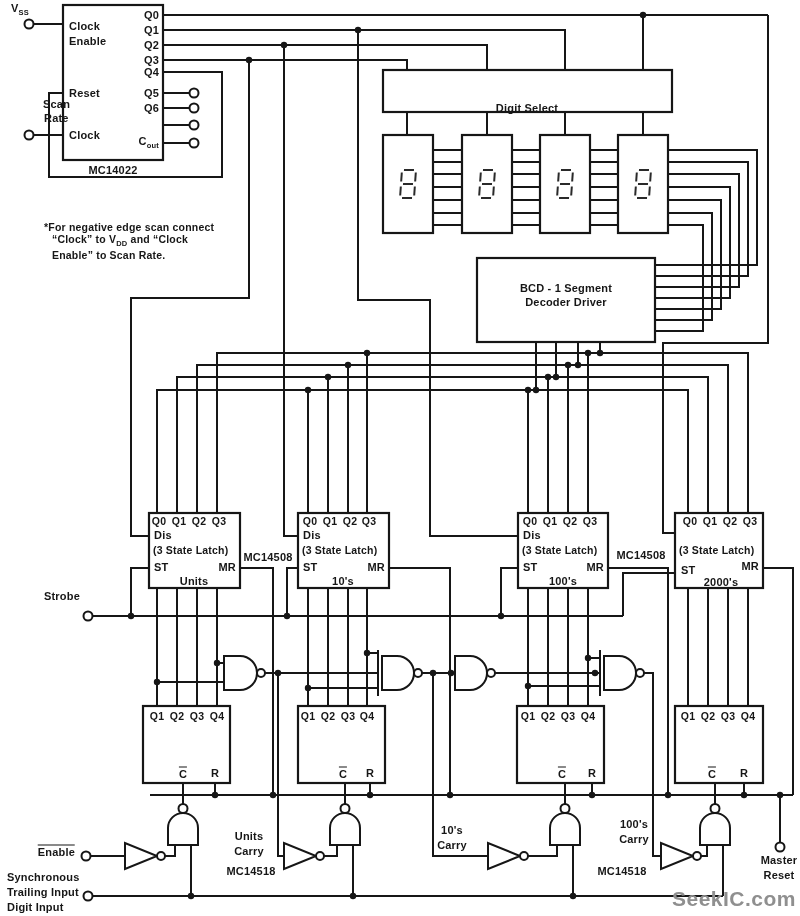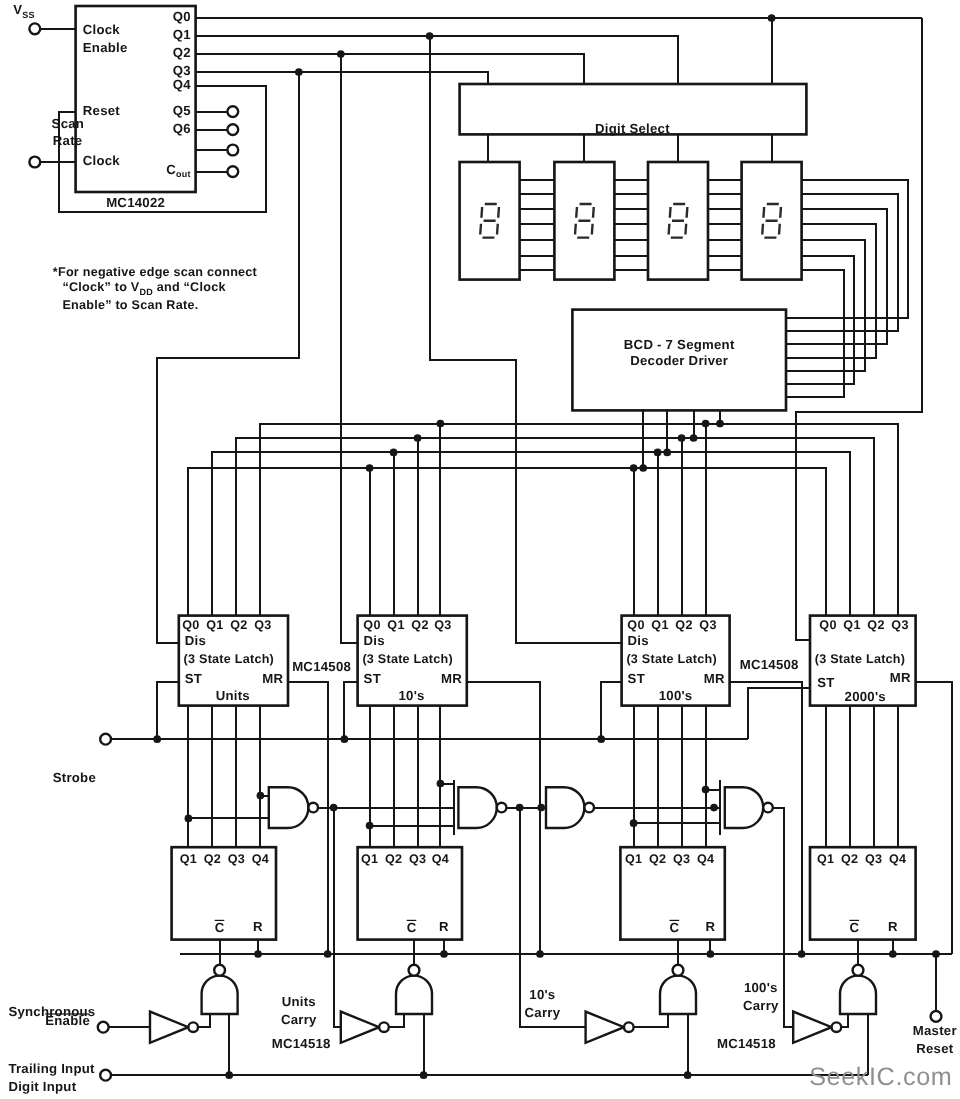--- a/index.html
+++ b/index.html
@@ -7,21 +7,21 @@
          font-family:"Liberation Sans",sans-serif;}
   #schematic{position:absolute;left:0;top:0;}
   .lbl{position:absolute;font-weight:bold;font-size:11px;color:#161616;
        white-space:nowrap;line-height:1;letter-spacing:.2px;}
   .c{transform:translate(-50%,-50%);} 
   .l{transform:translate(0,-50%);} 
   .r{transform:translate(-100%,-50%);} 
   .s{font-size:10.5px;}
   .sb{font-size:7.5px;vertical-align:-3px;font-weight:bold;}
   .ovl{display:inline-block;border-top:1.6px solid #161616;padding-top:1px;}
-  .wm{font-size:21px;font-weight:normal;color:#8f8f8f;letter-spacing:.5px;}
+  .wm{font-size:21px;font-weight:bold;color:#8f8f8f;letter-spacing:.5px;}
   .note{font-size:10.5px;}
 </style>
 </head>
 <body>
 
 <div id="stage">
 
 <svg id="schematic" width="800" height="916" viewBox="0 0 800 916">
 
   <g stroke="#161616" stroke-width="1.8" fill="none" shape-rendering="crispEdges">
@@ -320,21 +320,21 @@
   <div class="lbl r" style="left:159px;top:143px"><span>C</span><span class="sb">out</span></div>
   <div class="lbl c" style="left:113px;top:170px">MC14022</div>
   <div class="lbl l" style="left:43px;top:104px">Scan</div>
   <div class="lbl l" style="left:44px;top:118px">Rate</div>
 
   <div class="lbl l note" style="left:44px;top:227px">*For negative edge scan connect</div>
   <div class="lbl l note" style="left:52px;top:241px"><span>“Clock” to V</span><span class="sb">DD</span><span> and “Clock</span></div>
   <div class="lbl l note" style="left:52px;top:255px">Enable” to Scan Rate.</div>
 
   <div class="lbl c" style="left:527px;top:108px">Digit Select</div>
-  <div class="lbl c" style="left:566px;top:288px">BCD - 7 Segment</div>
+  <div class="lbl c" style="left:566px;top:288px">BCD - 1 Segment</div>
   <div class="lbl c" style="left:566px;top:302px">Decoder Driver</div>
 
   <div class="lbl c s" style="left:159px;top:521px">Q0</div>
   <div class="lbl c s" style="left:179px;top:521px">Q1</div>
   <div class="lbl c s" style="left:199px;top:521px">Q2</div>
   <div class="lbl c s" style="left:219px;top:521px">Q3</div>
   <div class="lbl l" style="left:154px;top:535px">Dis</div>
   <div class="lbl l s" style="left:153px;top:550px">(3 State Latch)</div>
   <div class="lbl l" style="left:154px;top:567px">ST</div>
   <div class="lbl r" style="left:236px;top:567px">MR</div>
@@ -365,21 +365,21 @@
   <div class="lbl c s" style="left:730px;top:521px">Q2</div>
   <div class="lbl c s" style="left:750px;top:521px">Q3</div>
   <div class="lbl l s" style="left:679px;top:550px">(3 State Latch)</div>
   <div class="lbl l" style="left:681px;top:570px">ST</div>
   <div class="lbl r" style="left:759px;top:566px">MR</div>
   <div class="lbl c" style="left:721px;top:582px">2000's</div>
 
   <div class="lbl c" style="left:268px;top:557px">MC14508</div>
   <div class="lbl c" style="left:641px;top:555px">MC14508</div>
 
-  <div class="lbl r" style="left:80px;top:649px">Strobe</div>
+  <div class="lbl r" style="left:80px;top:596px">Strobe</div>
 
   <div class="lbl c s" style="left:157px;top:716px">Q1</div>
   <div class="lbl c s" style="left:177px;top:716px">Q2</div>
   <div class="lbl c s" style="left:197px;top:716px">Q3</div>
   <div class="lbl c s" style="left:217px;top:716px">Q4</div>
   <div class="lbl c" style="left:183px;top:773px"><span class="ovl">C</span></div>
   <div class="lbl c" style="left:215px;top:773px">R</div>
 
   <div class="lbl c s" style="left:308px;top:716px">Q1</div>
   <div class="lbl c s" style="left:328px;top:716px">Q2</div>
@@ -396,21 +396,21 @@
   <div class="lbl c" style="left:592px;top:773px">R</div>
 
   <div class="lbl c s" style="left:688px;top:716px">Q1</div>
   <div class="lbl c s" style="left:708px;top:716px">Q2</div>
   <div class="lbl c s" style="left:728px;top:716px">Q3</div>
   <div class="lbl c s" style="left:748px;top:716px">Q4</div>
   <div class="lbl c" style="left:712px;top:773px"><span class="ovl">C</span></div>
   <div class="lbl c" style="left:744px;top:773px">R</div>
 
   <div class="lbl r" style="left:75px;top:851px"><span class="ovl">Enable</span></div>
-  <div class="lbl l" style="left:7px;top:844px">Synchronous</div>
+  <div class="lbl l" style="left:7px;top:877px">Synchronous</div>
   <div class="lbl l" style="left:7px;top:892px">Trailing Input</div>
   <div class="lbl l" style="left:7px;top:907px">Digit Input</div>
   <div class="lbl c" style="left:249px;top:836px">Units</div>
   <div class="lbl c" style="left:249px;top:851px">Carry</div>
   <div class="lbl c" style="left:251px;top:871px">MC14518</div>
   <div class="lbl c" style="left:452px;top:830px">10's</div>
   <div class="lbl c" style="left:452px;top:845px">Carry</div>
   <div class="lbl c" style="left:634px;top:824px">100's</div>
   <div class="lbl c" style="left:634px;top:839px">Carry</div>
   <div class="lbl c" style="left:622px;top:871px">MC14518</div>

